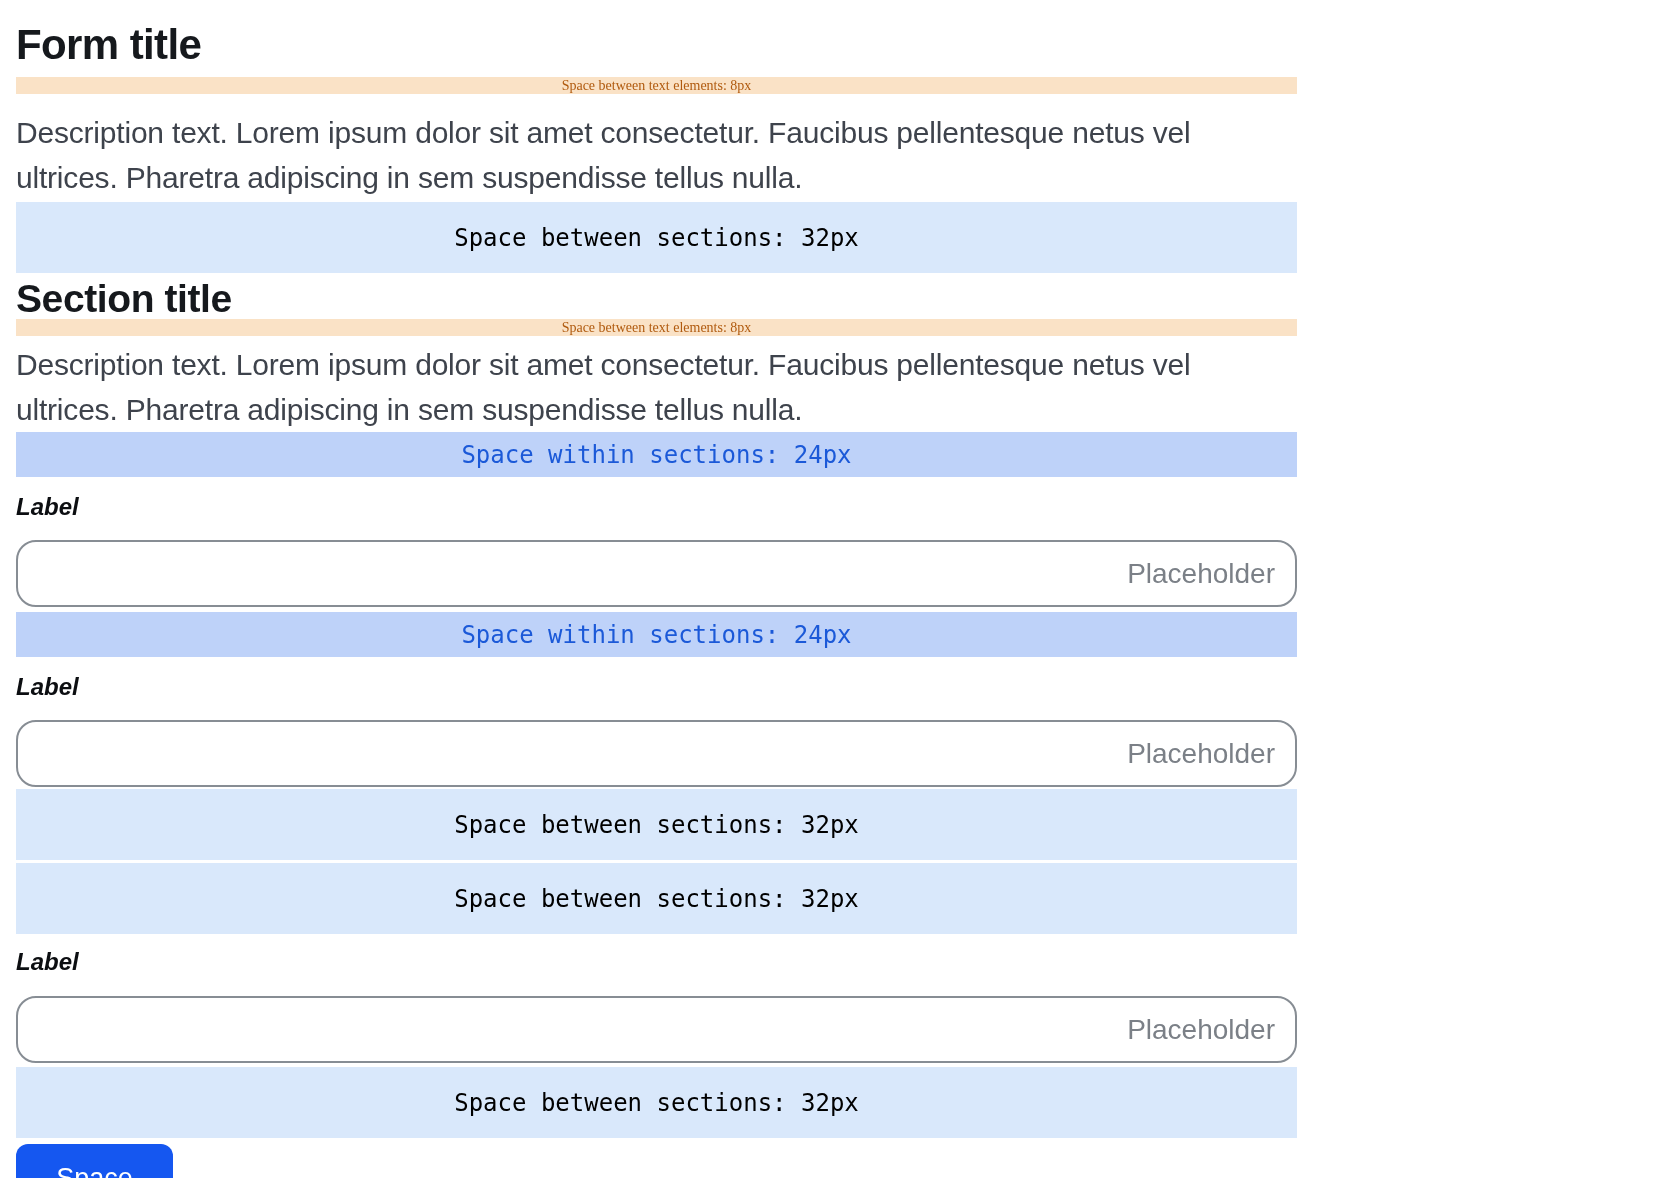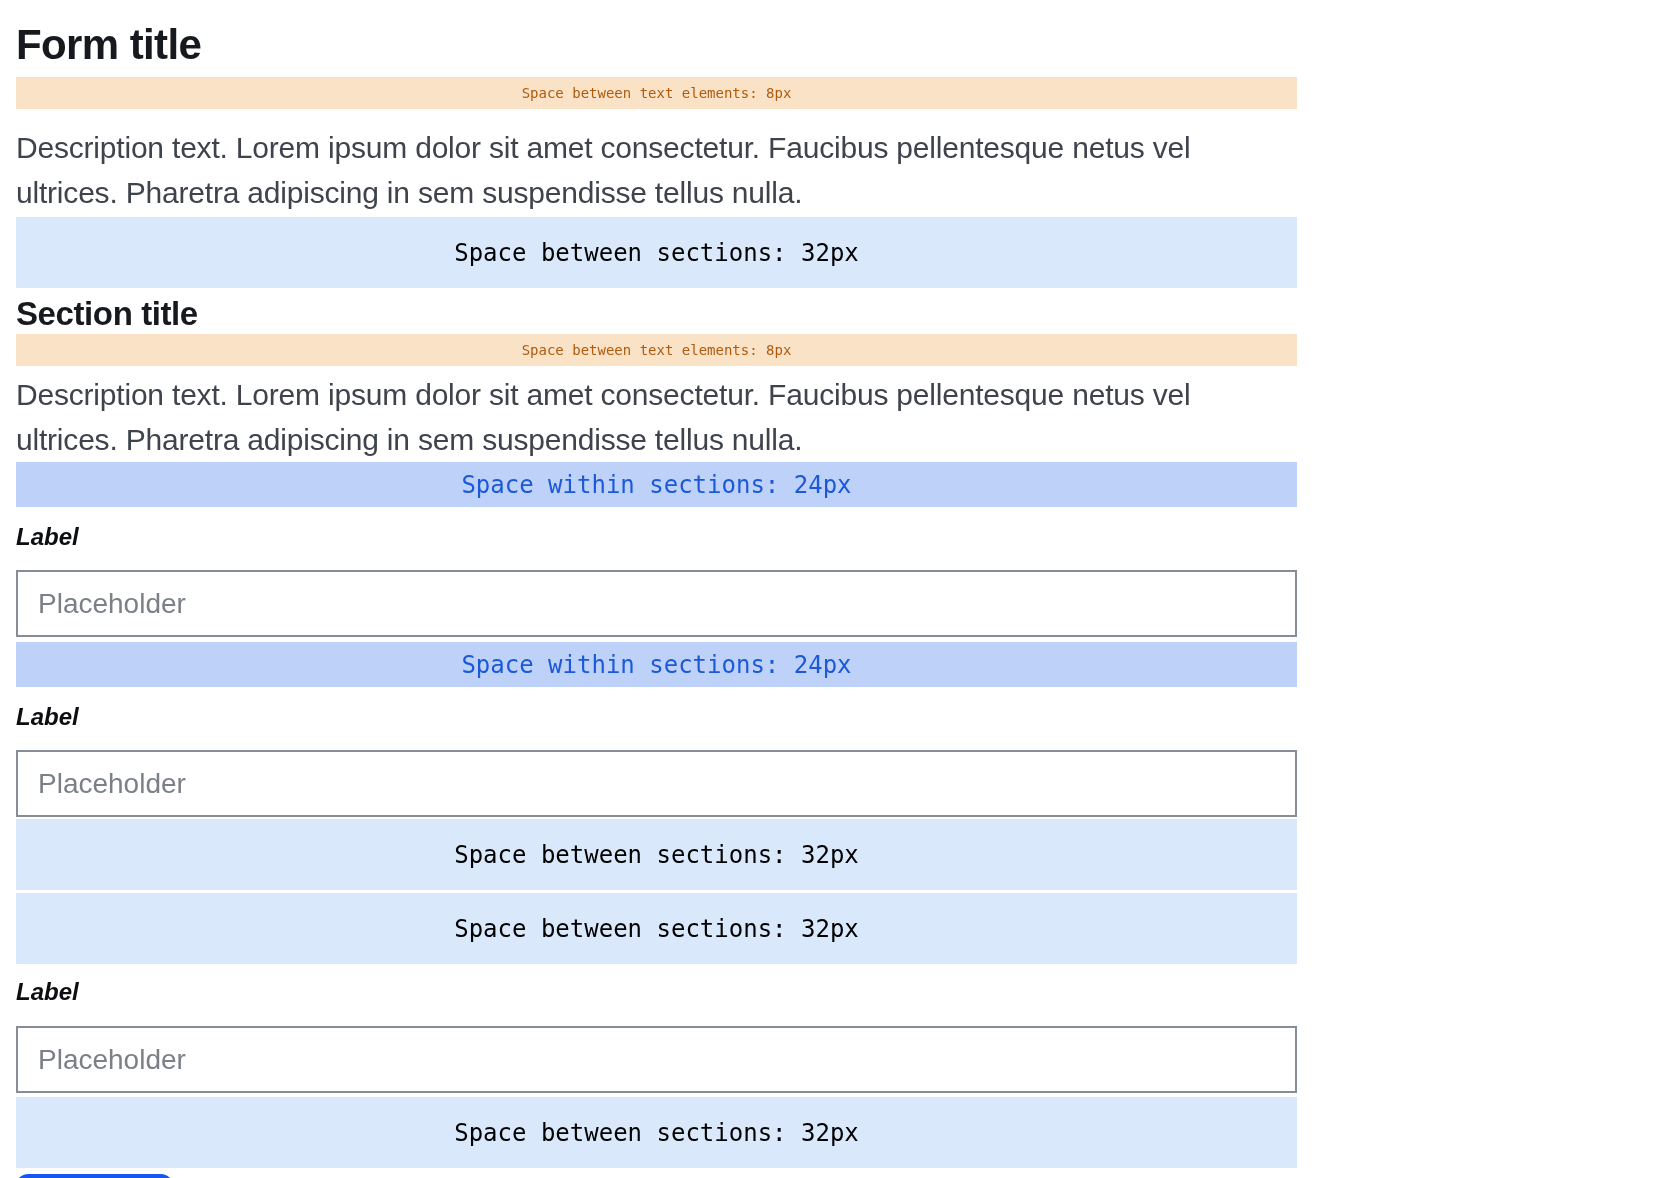--- a/index.html
+++ b/index.html
@@ -18,21 +18,21 @@
     margin: 22px 0 0;
     font-size: 42px;
     line-height: 46px;
     font-weight: 700;
     letter-spacing: -0.6px;
     color: #16191d;
   }
 
   .section-title {
     margin: 8px 0 0;
-    font-size: 33px;
+    font-size: 39px;
     line-height: 36px;
     font-weight: 700;
     letter-spacing: -0.4px;
     color: #16191d;
   }
 
   .desc {
     margin: 16px 0 0;
     font-size: 30px;
     line-height: 45px;
@@ -43,24 +43,25 @@
 
   .spacer {
     display: flex;
     align-items: center;
     justify-content: center;
     font-family: "DejaVu Sans Mono", monospace;
     flex: none;
   }
   .spacer.text-gap {
     margin-top: 9px;
-    height: 32px;
+    height: 17px;
     background: #fae2c6;
     color: #b05a0e;
     font-size: 14px;
+    font-family: Liberation Serif, serif;
   }
   .spacer.text-gap.second { margin-top: 2px; }
   .spacer.section-gap {
     margin-top: 2px;
     height: 71px;
     background: #d9e8fb;
     color: #000000;
     font-size: 24px;
   }
   .spacer.section-gap.stacked { margin-top: 3px; }
@@ -82,27 +83,28 @@
     color: #0c0e11;
     font-style: italic;
   }
   .field-label.third { margin-top: 15px; }
 
   .text-input {
     margin-top: 20px;
     width: 100%;
     height: 67px;
     border: 2px solid #878d94;
-    border-radius: 0;
+    border-radius: 20px;
     padding: 0 20px;
     font-family: "Liberation Sans", sans-serif;
     font-size: 28px;
     color: #3e434c;
     background: #ffffff;
     outline: none;
+    text-align: right;
   }
   .text-input.third { margin-top: 21px; }
   .text-input::placeholder { color: #7b8087; opacity: 1; }
 
   .primary-button {
     margin-top: 6px;
     width: 157px;
     height: 68px;
     border: none;
     border-radius: 12px;

